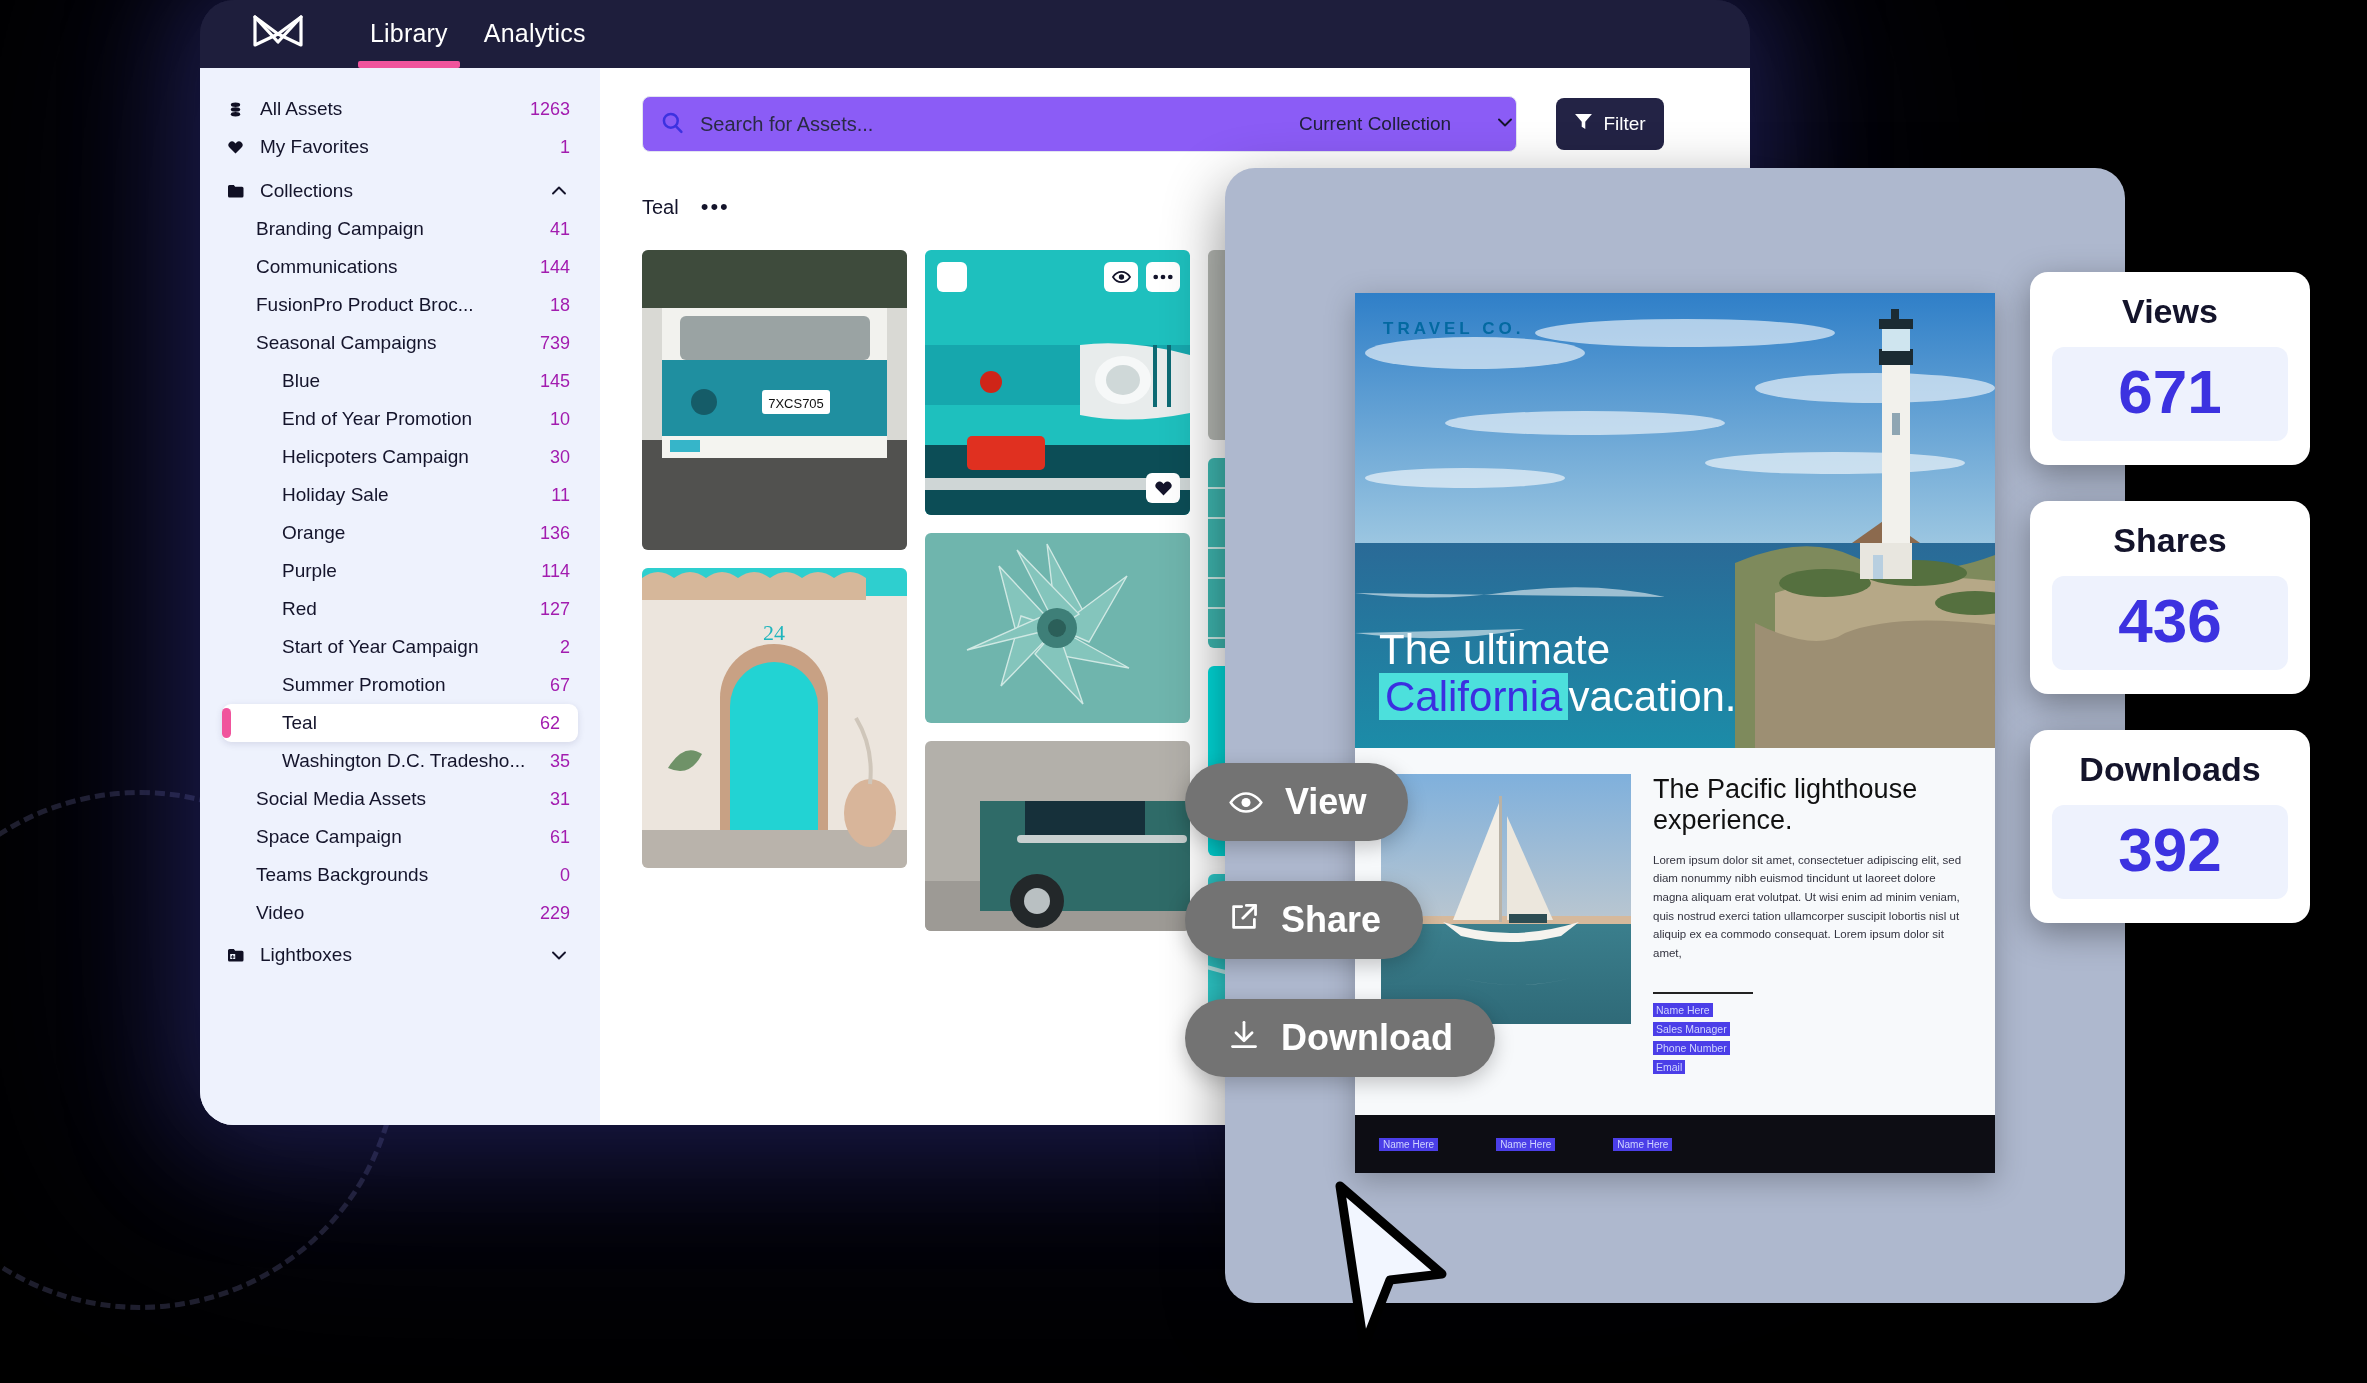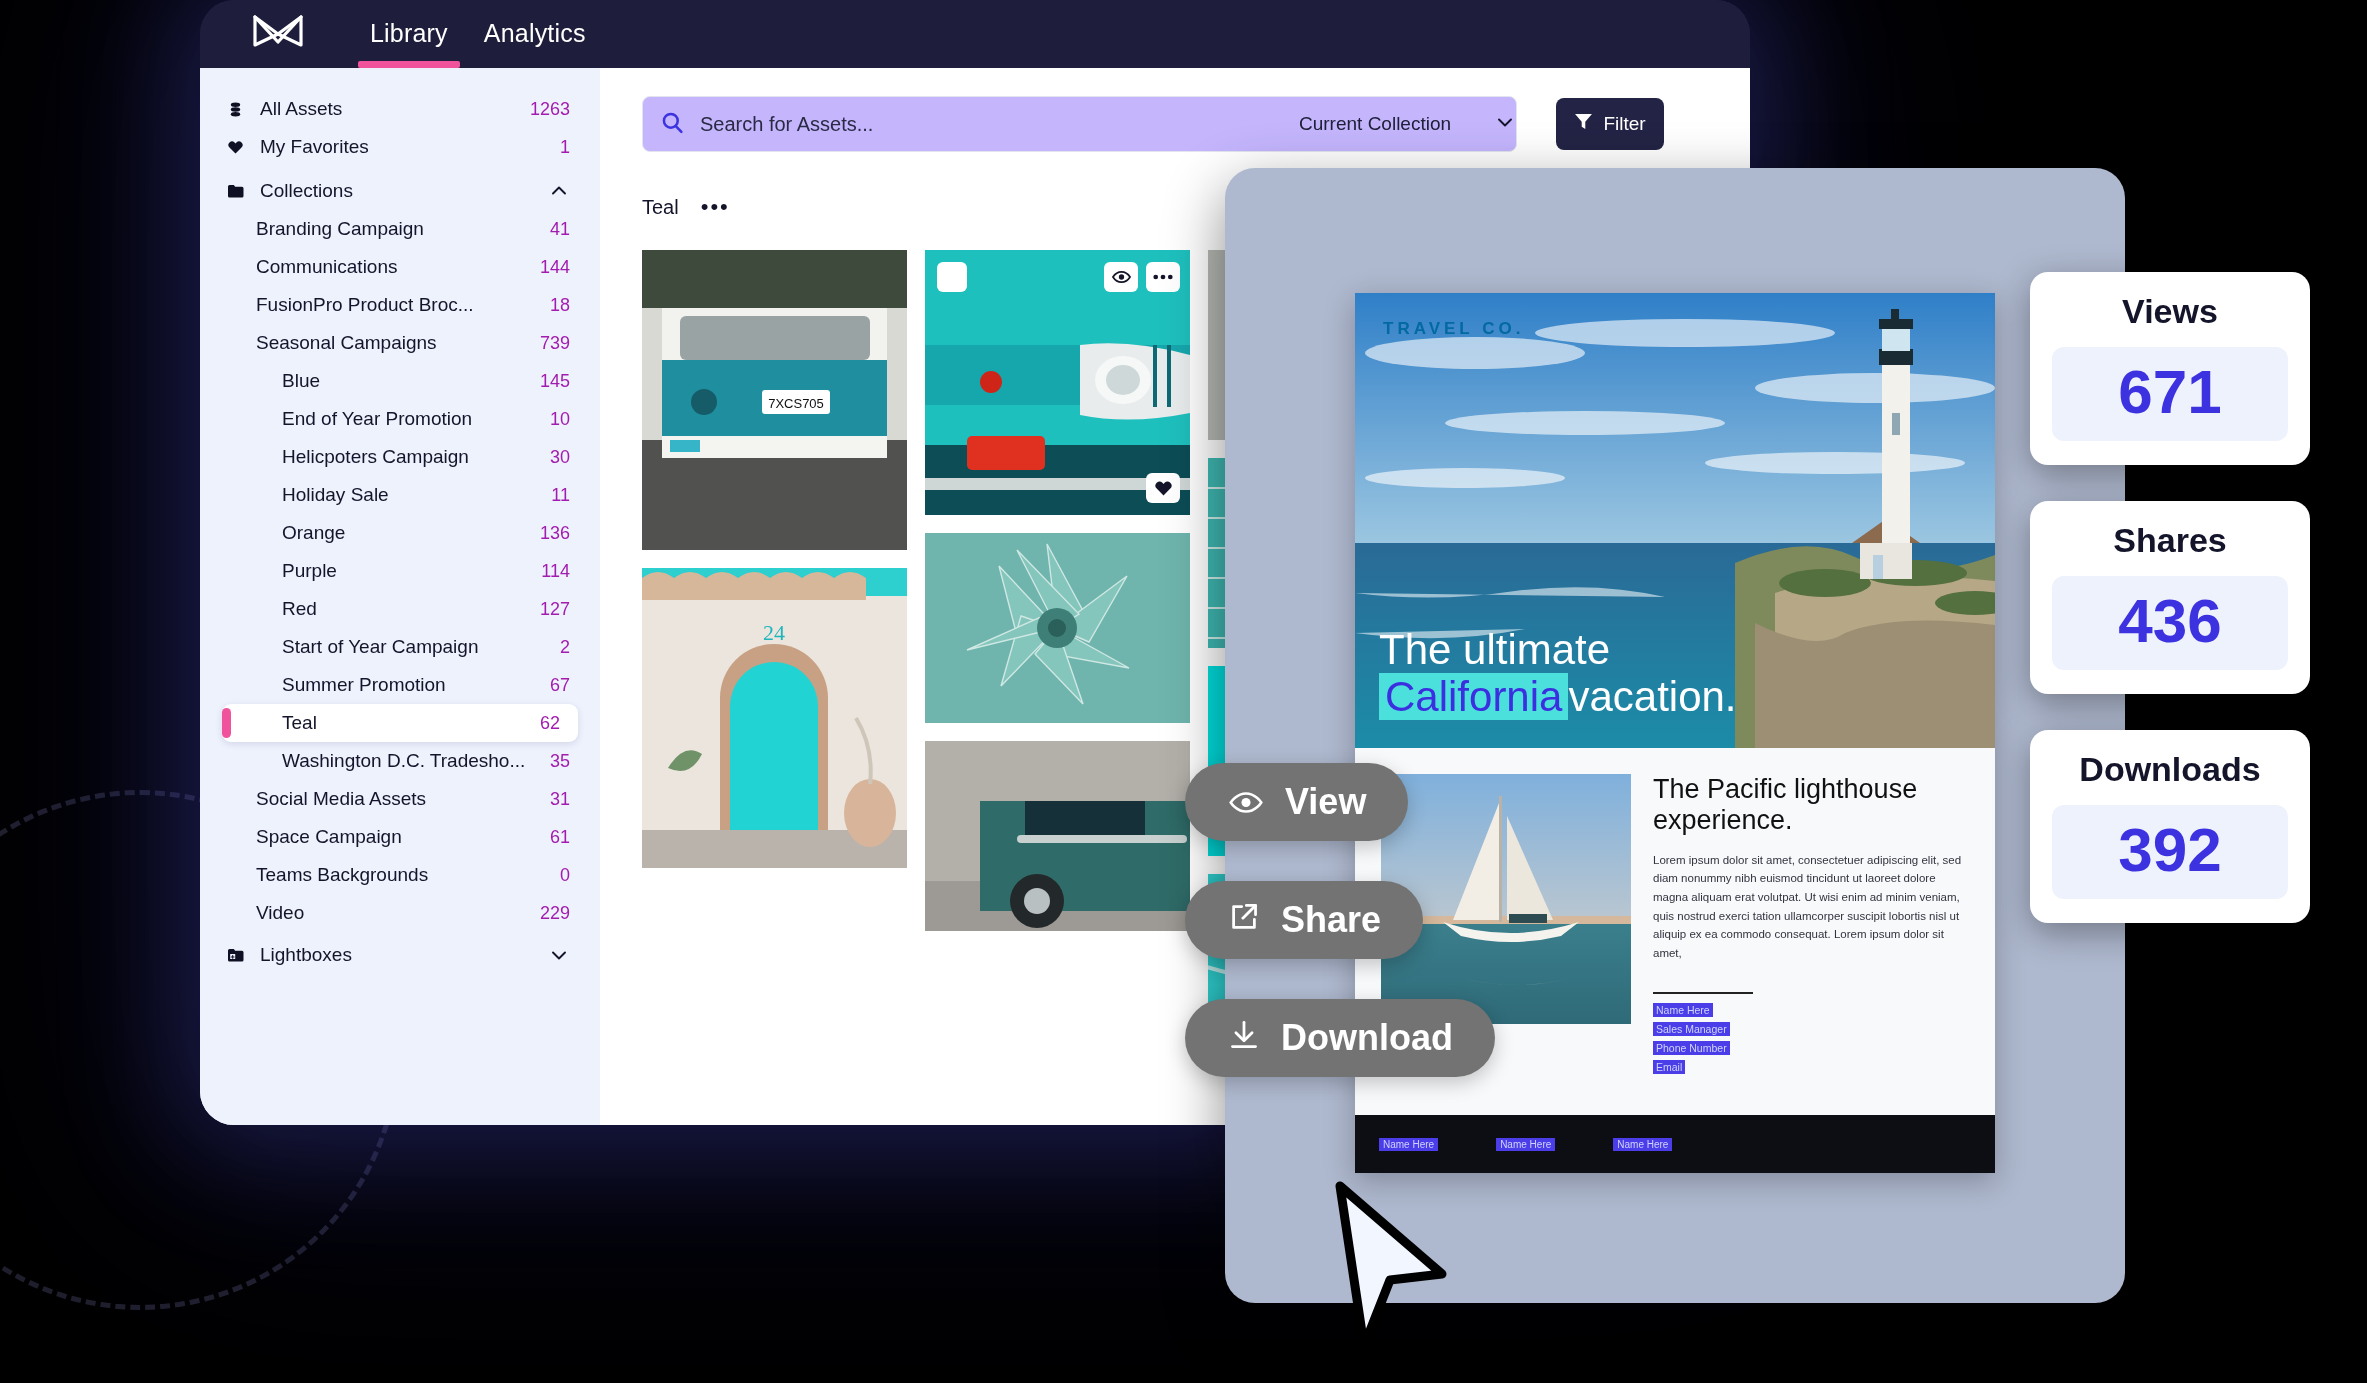--- a/index.html
+++ b/index.html
@@ -125,21 +125,21 @@
   }
   .searchbar-row { display: flex; align-items: center; gap: 22px; }
   .search-box {
     width: 875px;
     height: 56px;
     border: 1px solid #e2e5f0;
     border-radius: 8px;
     display: flex;
     align-items: center;
     padding: 0 18px;
-    background: #c4b5fd;
+    background: #8b5cf6;
   }
   .search-input-text { font-size: 20px; color: #2a2a45; margin-left: 16px; }
   .collection-select {
     display: flex; align-items: center; justify-content: space-between;
     width: 235px; height: 56px; margin-left: -240px;
     padding: 0 18px 0 0;
     font-size: 19px; color: #20203a; cursor: pointer;
   }
   .filter-btn {
     width: 108px; height: 52px;
@@ -151,21 +151,21 @@
   }
   .collection-title-row {
     display: flex; align-items: center; gap: 22px;
     margin-top: 42px; font-size: 20px; color: #14142b;
   }
   .dots { letter-spacing: 2px; font-size: 22px; color: #14142b; cursor: pointer; }
 
   
   .grid { display: flex; gap: 18px; margin-top: 30px; }
   .gcol { display: flex; flex-direction: column; gap: 18px; width: 265px; flex: none; }
-  .thumb { width: 265px; border-radius: 0; overflow: hidden; position: relative; }
+  .thumb { width: 265px; border-radius: 6px; overflow: hidden; position: relative; }
 
   .overlay-chk {
     position: absolute; left: 12px; top: 12px;
     width: 30px; height: 30px; background: #fff; border-radius: 6px;
     cursor: pointer;
   }
   .overlay-tr { position: absolute; right: 10px; top: 12px; display: flex; gap: 8px; }
   .ov-btn {
     width: 34px; height: 30px; background: #fff; border-radius: 6px;
     display: flex; align-items: center; justify-content: center; cursor: pointer;

